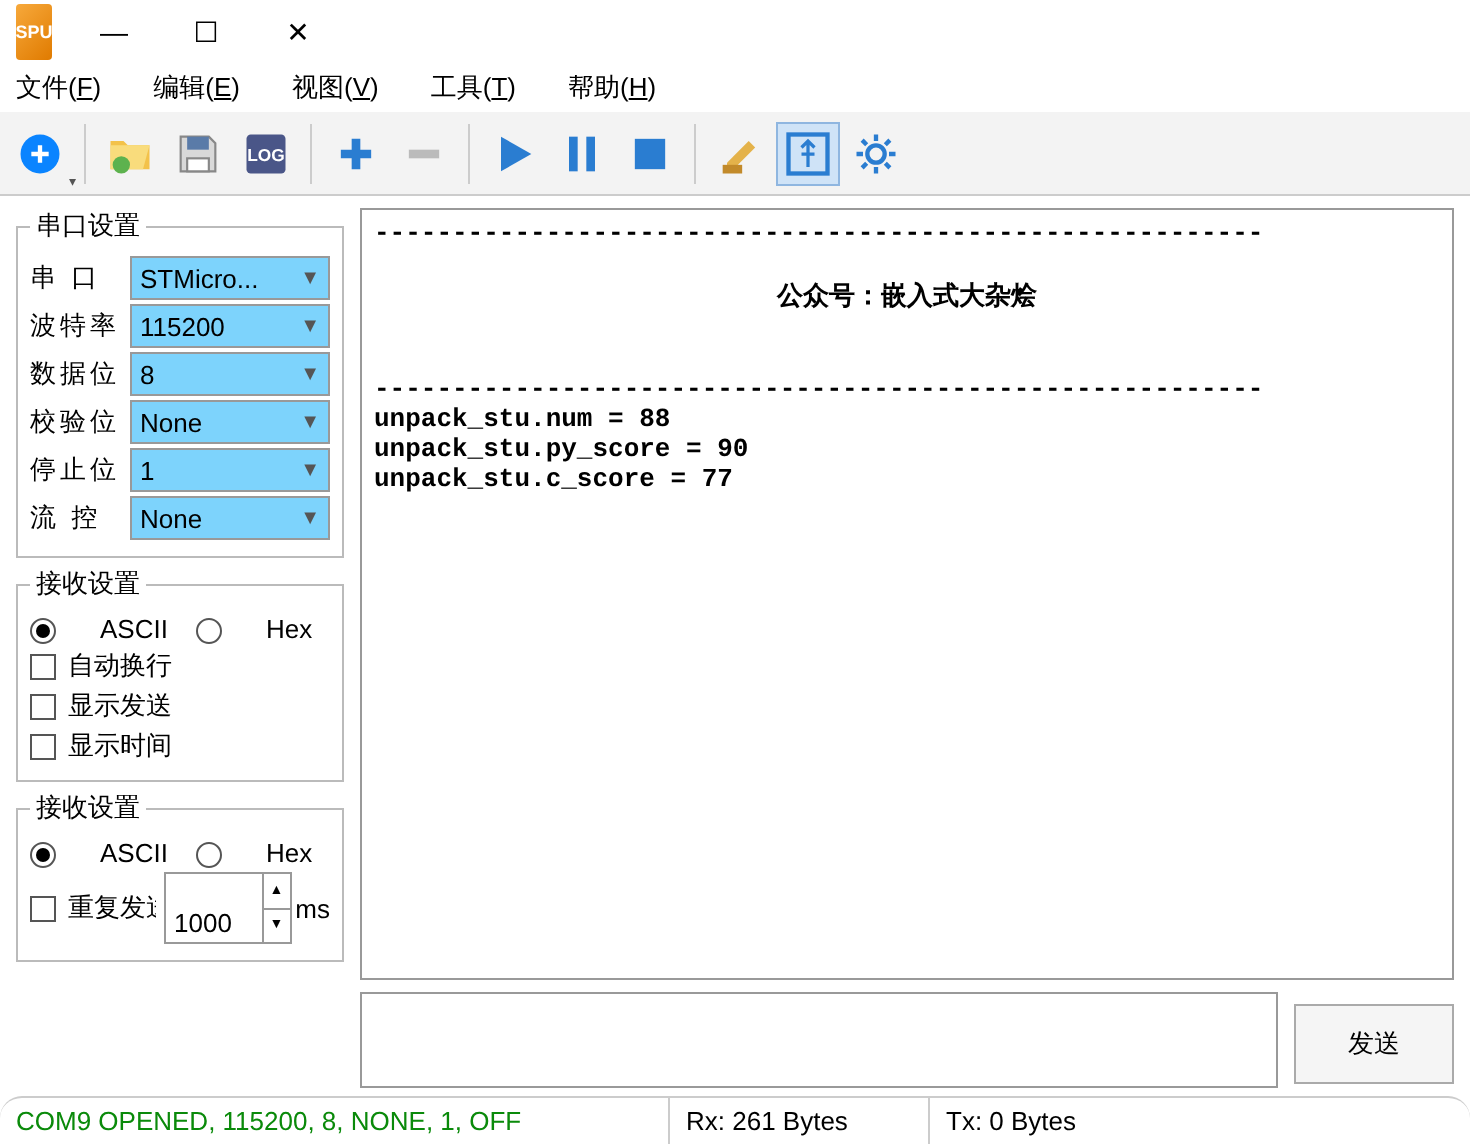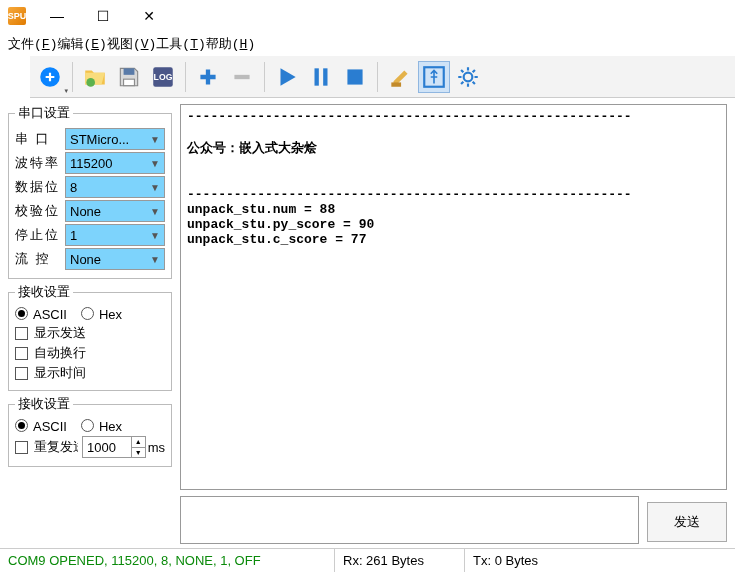--- a/index.html
+++ b/index.html
@@ -1,53 +1,53 @@
 <!DOCTYPE html>
 <html><head>
 <meta charset="utf-8">
 <style>
 * { box-sizing: border-box; margin: 0; padding: 0; }
 body { font-family: "Microsoft YaHei", Arial, sans-serif; font-size: 13px; color: #000; background: #fff; width: 735px; height: 572px; overflow: hidden; display: flex; flex-direction: column; }
 .titlebar { height: 32px; display: flex; align-items: center; padding: 0 8px; background: #fff; }
-.titlebar .app-icon { width: 18px; height: 18px; background: linear-gradient(135deg,#f7a93b,#e07b00); display: flex; align-items: center; justify-content: center; font-size: 9px; font-weight: bold; color: #fff; margin-right: 8px; border-radius: 2px; }
+.titlebar .app-icon { width: 18px; height: 28px; background: linear-gradient(135deg,#f7a93b,#e07b00); display: flex; align-items: center; justify-content: center; font-size: 9px; font-weight: bold; color: #fff; margin-right: 8px; border-radius: 2px; }
 .titlebar .title { flex: 1; font-size: 13px; }
 .winbtn { width: 46px; height: 32px; display: flex; align-items: center; justify-content: center; font-size: 14px; cursor: default; }
-.menubar { height: 24px; display: flex; align-items: center; padding: 0 8px; gap: 0; font-size: 13px; font-family: Liberation Mono, monospace; }
+.menubar { height: 24px; display: flex; align-items: center; padding: 0 8px; gap: 26px; font-size: 13px; }
 .menubar span { cursor: default; }
 .menubar u { text-decoration: underline; }
-.toolbar { height: 42px; background: #f3f3f3; display: flex; align-items: center; padding: 0 4px; gap: 2px; border-bottom: 1px solid #ccc; margin-left: 30px; }
+.toolbar { height: 42px; background: #f3f3f3; display: flex; align-items: center; padding: 0 4px; gap: 2px; border-bottom: 1px solid #ccc; }
 .toolbar .divider { width: 1px; height: 30px; background: #ccc; margin: 0 4px; }
 .tbtn { width: 32px; height: 32px; display: flex; align-items: center; justify-content: center; position: relative; }
 .tbtn svg { width: 26px; height: 26px; }
 .tbtn .dd { position: absolute; right: -2px; bottom: -2px; font-size: 7px; color: #555; }
 .content { flex: 1; display: flex; min-height: 0; }
 .sidebar { width: 180px; padding: 6px 8px 4px 8px; display: flex; flex-direction: column; gap: 4px; font-size: 13px; }
 fieldset { border: 1px solid #bbb; padding: 4px 6px 6px 6px; }
 legend { padding: 0 3px; font-size: 13px; }
 .row { display: flex; align-items: center; margin: 2px 0; }
 .row .lbl { width: 50px; letter-spacing: 2px; }
 .combo { flex: 1; height: 22px; border: 1px solid #999; background: #7dd3fc; display: flex; align-items: center; padding: 0 4px; position: relative; font-size: 13px; }
 .combo .arrow { position: absolute; right: 4px; font-size: 10px; color: #555; }
 .chk { display: flex; align-items: center; gap: 6px; margin: 2px 0; }
 .chk .box { width: 13px; height: 13px; border: 1px solid #555; background: #fff; }
 .rgrp { display: flex; gap: 14px; margin: 2px 0; }
-.rbtn { display: flex; align-items: flex-start; gap: 5px; }
+.rbtn { display: flex; align-items: flex-end; gap: 22px; }
 .radio { width: 13px; height: 13px; border: 1px solid #555; border-radius: 50%; display: flex; align-items: center; justify-content: center; }
 .radio .dot { width: 7px; height: 7px; background: #000; border-radius: 50%; }
-.spin { flex: 1; height: 22px; border: 1px solid #999; display: flex; align-items: center; padding: 0 4px; position: relative; font-size: 13px; }
+.spin { flex: 1; height: 33px; border: 1px solid #999; display: flex; padding: 17px 4px; position: relative; font-size: 13px; }
 .spin .spinbtns { position: absolute; right: 0; top: 0; bottom: 0; width: 14px; display: flex; flex-direction: column; }
 .spin .spinbtns div { flex: 1; border-left: 1px solid #999; font-size: 7px; display: flex; align-items: center; justify-content: center; }
 .spin .spinbtns div:first-child { border-bottom: 1px solid #999; }
 .mainpane { flex: 1; display: flex; flex-direction: column; padding: 6px 8px 4px 0; gap: 6px; min-height: 0; }
 .output { flex: 1; border: 1px solid #999; background: #fff; padding: 4px 6px; font-family: "Courier New", monospace; font-size: 13px; font-weight: bold; white-space: pre; overflow: hidden; }
-.output .center { white-space: pre; }
+.output .center { text-align: center; white-space: pre; }
 .inputrow { display: flex; gap: 8px; }
 .inputarea { flex: 1; height: 48px; border: 1px solid #999; background: #fff; }
 .sendbtn { width: 80px; height: 40px; border: 1px solid #aaa; background: #f5f5f5; font-size: 13px; align-self: flex-end; margin-bottom: 2px; display:flex; align-items:center; justify-content:center; }
-.statusbar { height: 24px; border-top: 1px solid #ccc; display: flex; align-items: center; font-size: 13px; }
+.statusbar { height: 24px; border-top: 1px solid #ccc; display: flex; align-items: center; font-size: 13px; border-radius: 11px; }
 .statusbar .seg { padding: 0 8px; border-right: 1px solid #ccc; height: 100%; display: flex; align-items: center; }
 .statusbar .seg.green { color: #0a8a0a; font-weight: 500; }
 .msunit { margin-left: 2px; }
 </style>
 </head>
 <body>
 
 <div class="titlebar">
   <div class="app-icon">SPU</div>
   <div class="winbtn">—</div>
@@ -202,25 +202,25 @@
             </div>
             <span>ASCII</span>
           </div>
         <div class="rbtn">
             <div class="radio"></div>
             <span>Hex</span>
           </div>
       </div>
       <div class="chk">
           <div class="box"></div>
-          <span>显示发送</span>
+          <span>自动换行</span>
         </div>
       <div class="chk">
           <div class="box"></div>
-          <span>自动换行</span>
+          <span>显示发送</span>
         </div>
       <div class="chk">
           <div class="box"></div>
           <span>显示时间</span>
         </div>
     </fieldset>
 
     <fieldset>
       <legend>接收设置</legend>
       <div class="rgrp">

